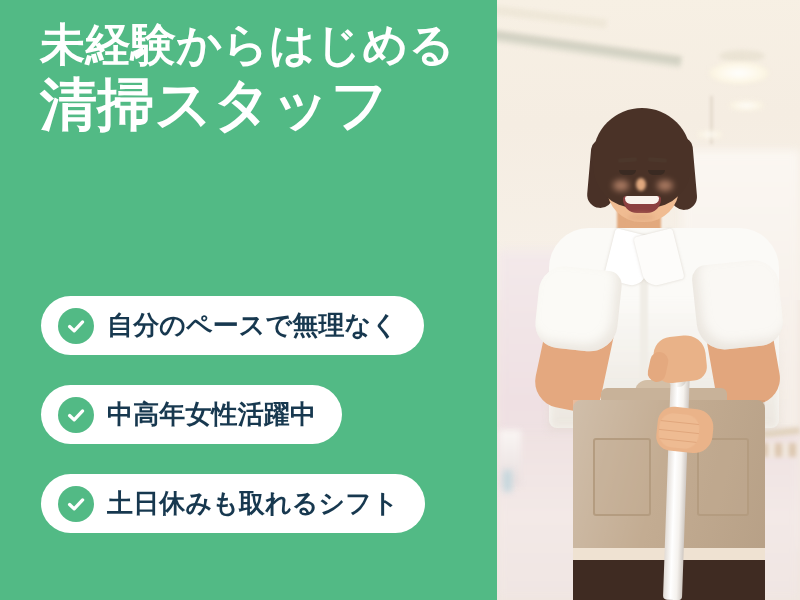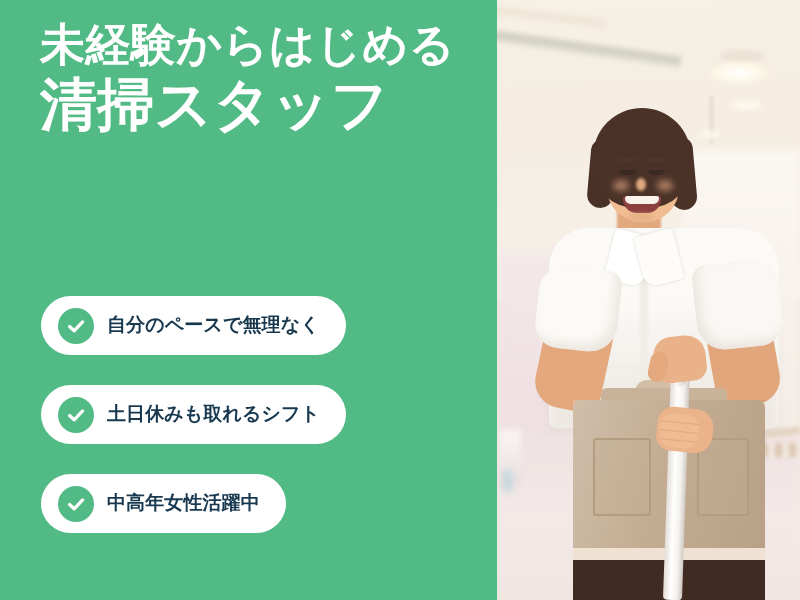--- a/index.html
+++ b/index.html
@@ -85,21 +85,21 @@
     background: #52BA85;
     display: flex;
     align-items: center;
     justify-content: center;
     margin-right: 13px;
   }
   .check-icon svg { display: block; }
 
   .pill-label {
     color: #17384F;
-    font-size: 19px;
+    font-size: 26px;
     font-weight: 700;
     white-space: nowrap;
     letter-spacing: 0.005em;
     font-family: "DejaVu Sans", "Liberation Sans", sans-serif;
     line-height: 1;
     padding-bottom: 2px;
   }
 
   
   #photo {
@@ -390,30 +390,30 @@
         </span>
         <span class="pill-label">自分のペースで無理なく</span>
       </div>
 
       <div class="pill">
         <span class="check-icon">
           <svg width="22" height="22" viewBox="0 0 24 24" aria-hidden="true">
             <path d="M5 12.6 L10 17.3 L19.2 7.6" fill="none" stroke="#ffffff" stroke-width="3.6" stroke-linecap="round" stroke-linejoin="round"></path>
           </svg>
         </span>
-        <span class="pill-label">土日休みも取れるシフト</span>
+        <span class="pill-label">中高年女性活躍中</span>
       </div>
 
       <div class="pill">
         <span class="check-icon">
           <svg width="22" height="22" viewBox="0 0 24 24" aria-hidden="true">
             <path d="M5 12.6 L10 17.3 L19.2 7.6" fill="none" stroke="#ffffff" stroke-width="3.6" stroke-linecap="round" stroke-linejoin="round"></path>
           </svg>
         </span>
-        <span class="pill-label">中高年女性活躍中</span>
+        <span class="pill-label">土日休みも取れるシフト</span>
       </div>
 
     </div>
   </div>
 
   <div id="photo">
     <div class="ph" id="ph-ceiling"></div>
     <div class="ph" id="ph-wall-left"></div>
     <div class="ph" id="ph-wall-right"></div>
     <div class="ph" id="ph-floor"></div>

